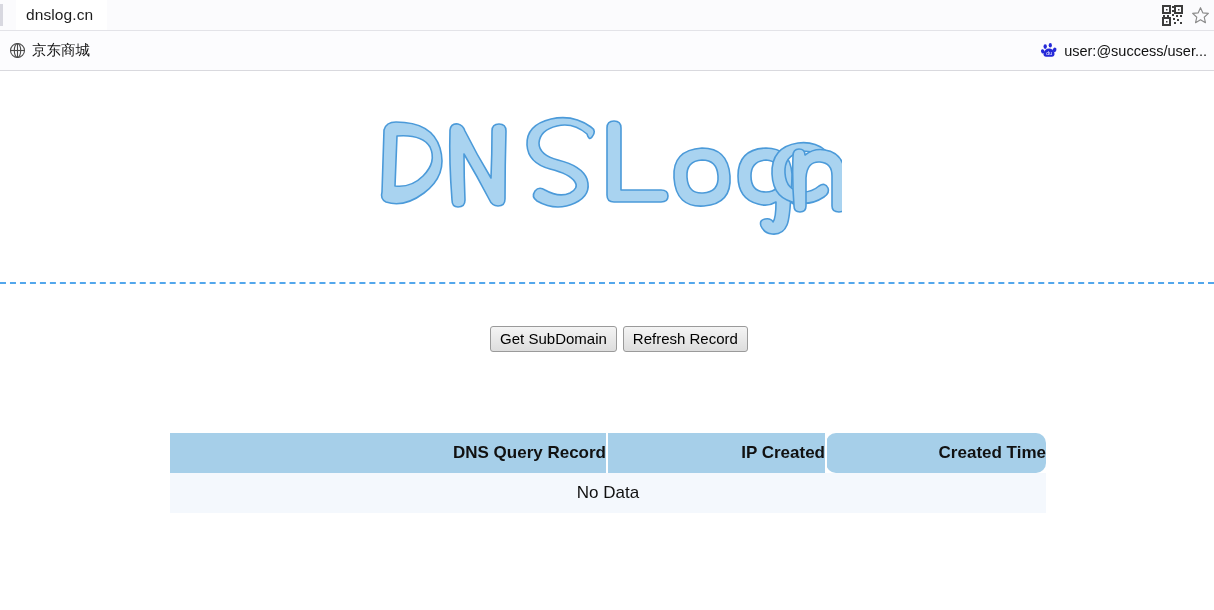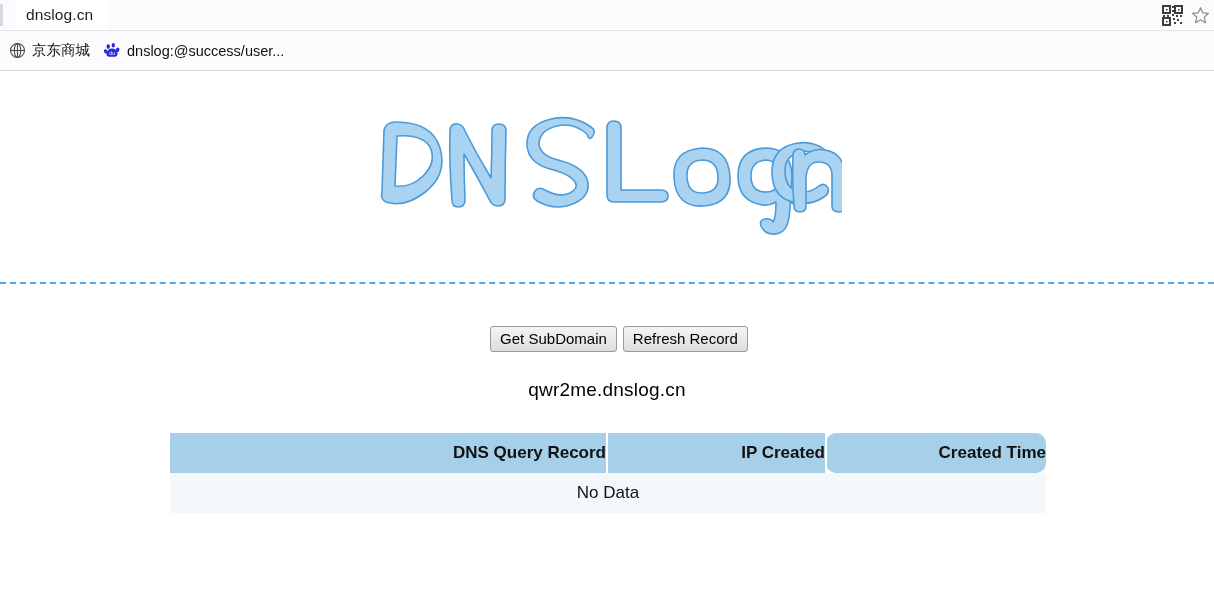--- a/index.html
+++ b/index.html
@@ -85,20 +85,21 @@
     top: 31px;
     left: 0;
     width: 1214px;
     height: 40px;
     background: #fcfcfe;
     border-bottom: 1px solid #d9d9de;
     display: flex;
     align-items: center;
     padding-left: 2px;
     box-sizing: border-box;
+    justify-content: space-between;
   }
   .bookmark {
     display: flex;
     align-items: center;
     height: 28px;
     padding: 0 7px;
     gap: 6px;
     cursor: default;
   }
   .bookmark-label {
@@ -265,21 +266,21 @@
       <span>
         <svg class="bm-icon" viewBox="0 0 17 17" xmlns="http://www.w3.org/2000/svg">
           <ellipse cx="4.2" cy="4.6" rx="1.7" ry="2.4" fill="#2529d8"></ellipse>
           <ellipse cx="9.3" cy="3.3" rx="1.6" ry="2.3" fill="#2529d8"></ellipse>
           <ellipse cx="1.8" cy="9.3" rx="1.7" ry="2.1" transform="rotate(-20 1.8 9.3)" fill="#2529d8"></ellipse>
           <ellipse cx="13.6" cy="7.9" rx="1.8" ry="2.3" transform="rotate(22 13.6 7.9)" fill="#2529d8"></ellipse>
           <path d="M8.1 6.6 c2.6 0 4.6 2.1 5.3 4.4 0.6 2.1 -0.7 3.7 -2.7 3.7 h-5.5 c-2 0 -3.2 -1.6 -2.6 -3.7 0.7 -2.3 2.9 -4.4 5.5 -4.4 z" fill="#2529d8"></path>
           <text x="8.2" y="13" font-family="'Liberation Sans', sans-serif" font-size="5.2" fill="#ffffff" text-anchor="middle">du</text>
         </svg>
       </span>
-      <span class="bookmark-label">dnslog:@success/user...</span>
+      <span class="bookmark-label">user:@success/user...</span>
     </div>
   </div>
 </div>
 
 <div id="page">
 
   <div id="logo-wrap">
     <svg id="logo-svg" width="470" height="130" viewBox="0 0 470 130" xmlns="http://www.w3.org/2000/svg">
       <g fill="#a9d3f0" stroke="#4b9ad9" stroke-width="1.6" stroke-linejoin="round" stroke-linecap="round" font-family="'DejaVu Sans', sans-serif">
 
@@ -312,21 +313,20 @@
       </g>
     </svg>
   </div>
 
   <div id="divider"></div>
 
   <div id="button-row">
     <button class="btn" type="button">Get SubDomain</button><button class="btn" type="button">Refresh Record</button>
   </div>
 
-  <div id="subdomain">qwr2me.dnslog.cn</div>
 
   <table id="record-table">
     <colgroup>
       <col class="col-record">
       <col class="col-ip">
       <col class="col-time">
     </colgroup>
     <thead>
       <tr>
         <th>DNS Query Record</th>

